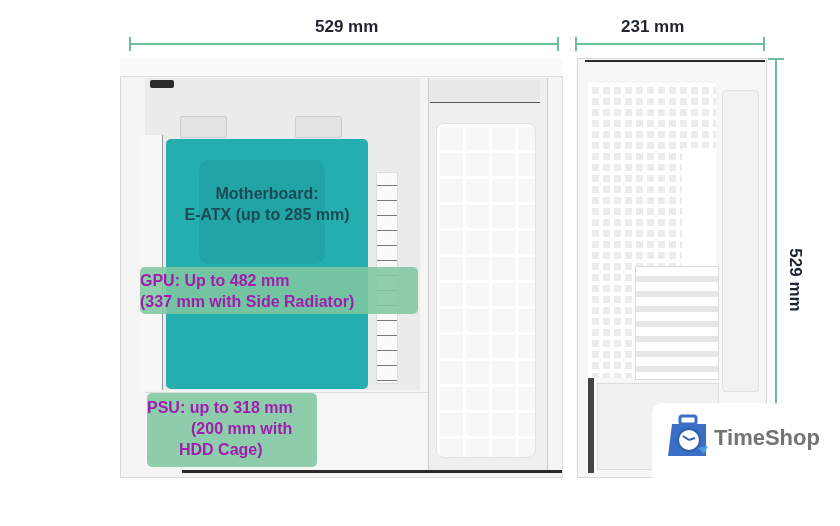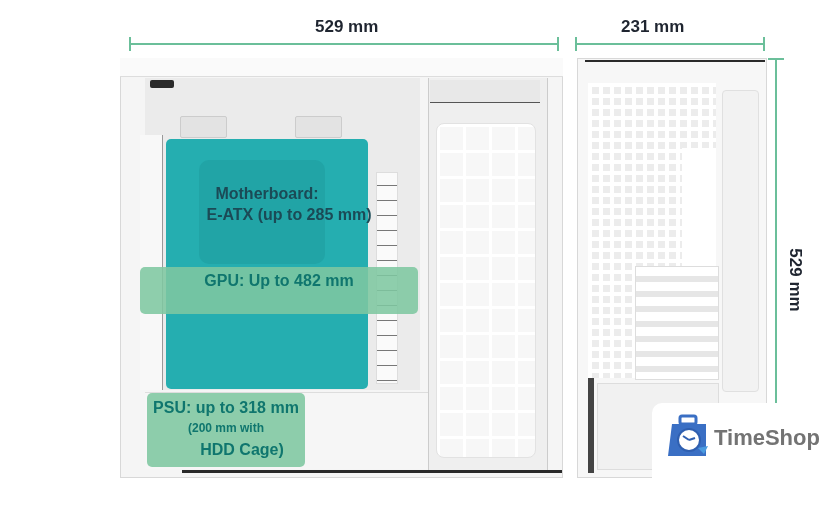--- a/index.html
+++ b/index.html
@@ -9,21 +9,21 @@
   .dim-line{background:#6bbf9a;}
   .case{background:#f3f3f3;border:1px solid #d8d8d8;box-sizing:border-box;}
   .mesh{background-color:#f7f7f7;
     background-image:linear-gradient(#ffffff 3px,transparent 3px),linear-gradient(90deg,#ffffff 3px,transparent 3px);
     background-size:26px 26px;border:1px solid #e2e2e2;box-sizing:border-box;}
   .mesh-fine{background-color:#ececec;
     background-image:linear-gradient(#ffffff 4px,transparent 4px),linear-gradient(90deg,#ffffff 4px,transparent 4px);
     background-size:11px 11px;}
   .mb{background:#25aeb0;border-radius:5px;}
   .mb-inner{background:#21a4a6;border-radius:10px;}
-  .label-green{background:rgba(126,199,160,0.88);border-radius:5px;color:#0f766e;font-weight:bold;text-align:center;}
+  .label-green{background:rgba(126,199,160,0.88);border-radius:5px;color:#a21caf;font-weight:bold;text-align:left;}
   .mb-text{color:#1b4a56;font-weight:bold;text-align:center;font-size:16px;line-height:21px;}
   .slot{background:#e3e3e3;border-radius:2px;}
   .dark{background:#2a2a2a;}
   .logo-box{background:#ffffff;border-radius:10px 0 0 0;}
   .logo-text{color:#737373;font-weight:bold;font-size:22px;}
 </style>
 </head>
 <body>
 
 <div class="abs dim-text" style="left:315px;top:17px;">529 mm</div>
@@ -47,34 +47,35 @@
 <div class="abs dark" style="left:150px;top:80px;width:24px;height:8px;border-radius:2px;"></div>
 <div class="abs slot" style="left:180px;top:116px;width:45px;height:20px;border:1px solid #ccc;"></div>
 <div class="abs slot" style="left:295px;top:116px;width:45px;height:20px;border:1px solid #ccc;"></div>
 <div class="abs" style="left:140px;top:135px;width:22px;height:255px;background:#f8f8f8;border-right:1px solid #999;"></div>
 
 <div class="abs" style="left:376px;top:172px;width:20px;height:210px;background:repeating-linear-gradient(#fafafa 0 12px,#777 12px 13px,#fafafa 13px 15px);border:1px solid #ddd;"></div>
 
 <div class="abs mb" style="left:166px;top:139px;width:202px;height:250px;"></div>
 <div class="abs mb-inner" style="left:199px;top:160px;width:126px;height:104px;"></div>
 <div class="abs mb-text" style="left:166px;top:183px;width:202px;">Motherboard:</div>
-<div class="abs mb-text" style="left:166px;top:204px;width:202px;margin-left:22px;">E-ATX (up to 285 mm)</div>
+<div class="abs mb-text" style="left:166px;top:204px;width:202px;">E-ATX (up to 285 mm)</div>
 
 <div class="abs label-green" style="left:140px;top:267px;width:278px;height:47px;">
   <div style="font-size:16px;line-height:21px;padding-top:3px;">GPU: Up to 482 mm</div>
+  <div style="font-size:16px;line-height:21px;">(337 mm with Side Radiator)</div>
 </div>
 
 <div class="abs" style="left:428px;top:78px;width:118px;height:392px;background:#efefef;border-left:1px solid #ccc;border-right:1px solid #ccc;"></div>
 <div class="abs" style="left:430px;top:80px;width:110px;height:22px;background:#e8e8e8;border-bottom:1px solid #555;"></div>
 <div class="abs mesh" style="left:436px;top:123px;width:100px;height:335px;border-radius:8px;"></div>
 
 <div class="abs" style="left:145px;top:392px;width:283px;height:76px;background:#f6f6f6;border-top:1px solid #ddd;"></div>
-<div class="abs label-green" style="left:147px;top:393px;width:158px;height:74px;">
+<div class="abs label-green" style="left:147px;top:393px;width:170px;height:74px;">
   <div style="font-size:16px;line-height:21px;padding-top:4px;">PSU: up to 318 mm</div>
-  <div style="font-size:12px;line-height:21px;">(200 mm with</div>
+  <div style="font-size:16px;line-height:21px;padding-left:44px;">(200 mm with</div>
   <div style="font-size:16px;line-height:21px;padding-left:32px;">HDD Cage)</div>
 </div>
 <div class="abs dark" style="left:182px;top:470px;width:380px;height:3px;"></div>
 
 <div class="abs case" style="left:577px;top:58px;width:190px;height:420px;background:#f7f7f7;"></div>
 <div class="abs dark" style="left:585px;top:60px;width:180px;height:2px;"></div>
 <div class="abs mesh-fine" style="left:588px;top:83px;width:128px;height:295px;"></div>
 <div class="abs" style="left:682px;top:148px;width:34px;height:120px;background:#ffffff;"></div>
 <div class="abs" style="left:635px;top:266px;width:82px;height:112px;background:repeating-linear-gradient(#ffffff 0 9px,#e6e6e6 9px 15px);border:1px solid #ddd;"></div>
 <div class="abs" style="left:722px;top:90px;width:35px;height:300px;background:#f2f2f2;border:1px solid #e0e0e0;border-radius:4px;"></div>

